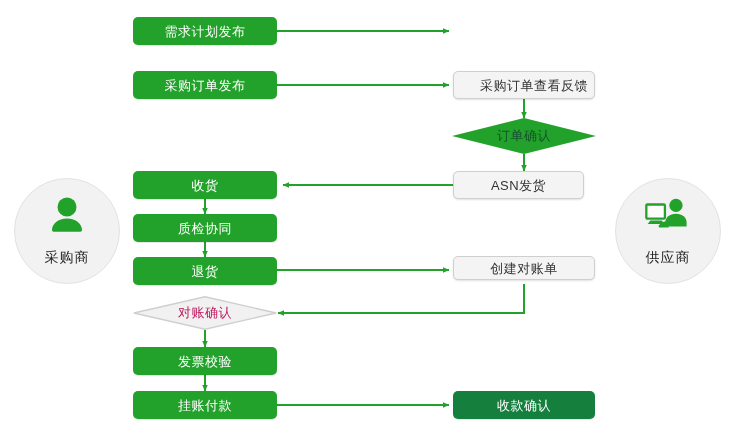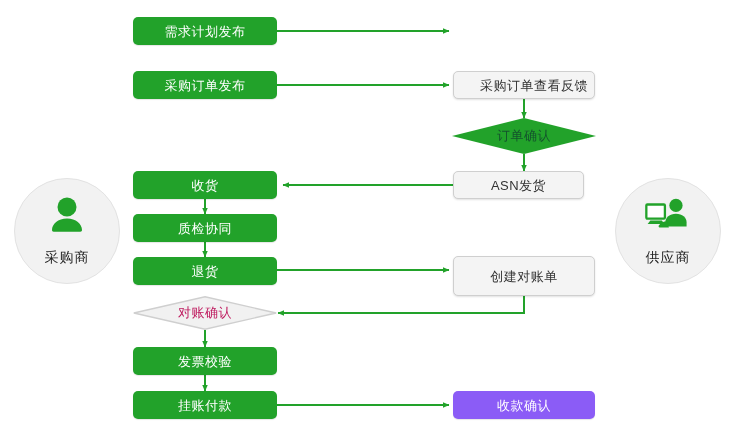--- a/index.html
+++ b/index.html
@@ -31,21 +31,21 @@
     z-index: 5;
     user-select: none;
   }
   .node.green {
     background: #22a22a;
     color: #ffffff;
     border-radius: 5px;
     box-shadow: 0 1px 1px rgba(0,0,0,0.10);
   }
   .node.red {
-    background: #8b5cf6;
+    background: #15803d;
     color: #ffffff;
     border-radius: 5px;
     box-shadow: 0 1px 1px rgba(0,0,0,0.10);
   }
   .node.plain {
     background: #f4f4f4;
     color: #333333;
     border: 1px solid #cfcfcf;
     border-radius: 5px;
     box-shadow: 0 1px 2px rgba(0,0,0,0.12);
@@ -190,21 +190,21 @@
   </div>
 
   <div class="node plain" style="left:453px; top:171px; width:131px; height:28px;">ASN发货</div>
 
   <div class="node green" style="left:133px; top:171px; width:144px; height:28px;">收货</div>
 
   <div class="node green" style="left:133px; top:214px; width:144px; height:28px;">质检协同</div>
 
   <div class="node green" style="left:133px; top:257px; width:144px; height:28px;">退货</div>
 
-  <div class="node plain" style="left:453px; top:256px; width:142px; height:40px;">创建对账单</div>
+  <div class="node plain" style="left:453px; top:256px; width:142px; height:24px;">创建对账单</div>
 
   <div class="diamond plain" style="left:133px; top:296px; width:144px; height:34px;">
     <svg viewBox="0 0 144 34" preserveAspectRatio="none">
       <polygon points="72,0.8 143.2,17 72,33.2 0.8,17" fill="#f1f1f1" stroke="#cfcfcf" stroke-width="1.4"></polygon>
     </svg>
     <span class="dlabel">对账确认</span>
   </div>
 
   <div class="node green" style="left:133px; top:347px; width:144px; height:28px;">发票校验</div>
 

